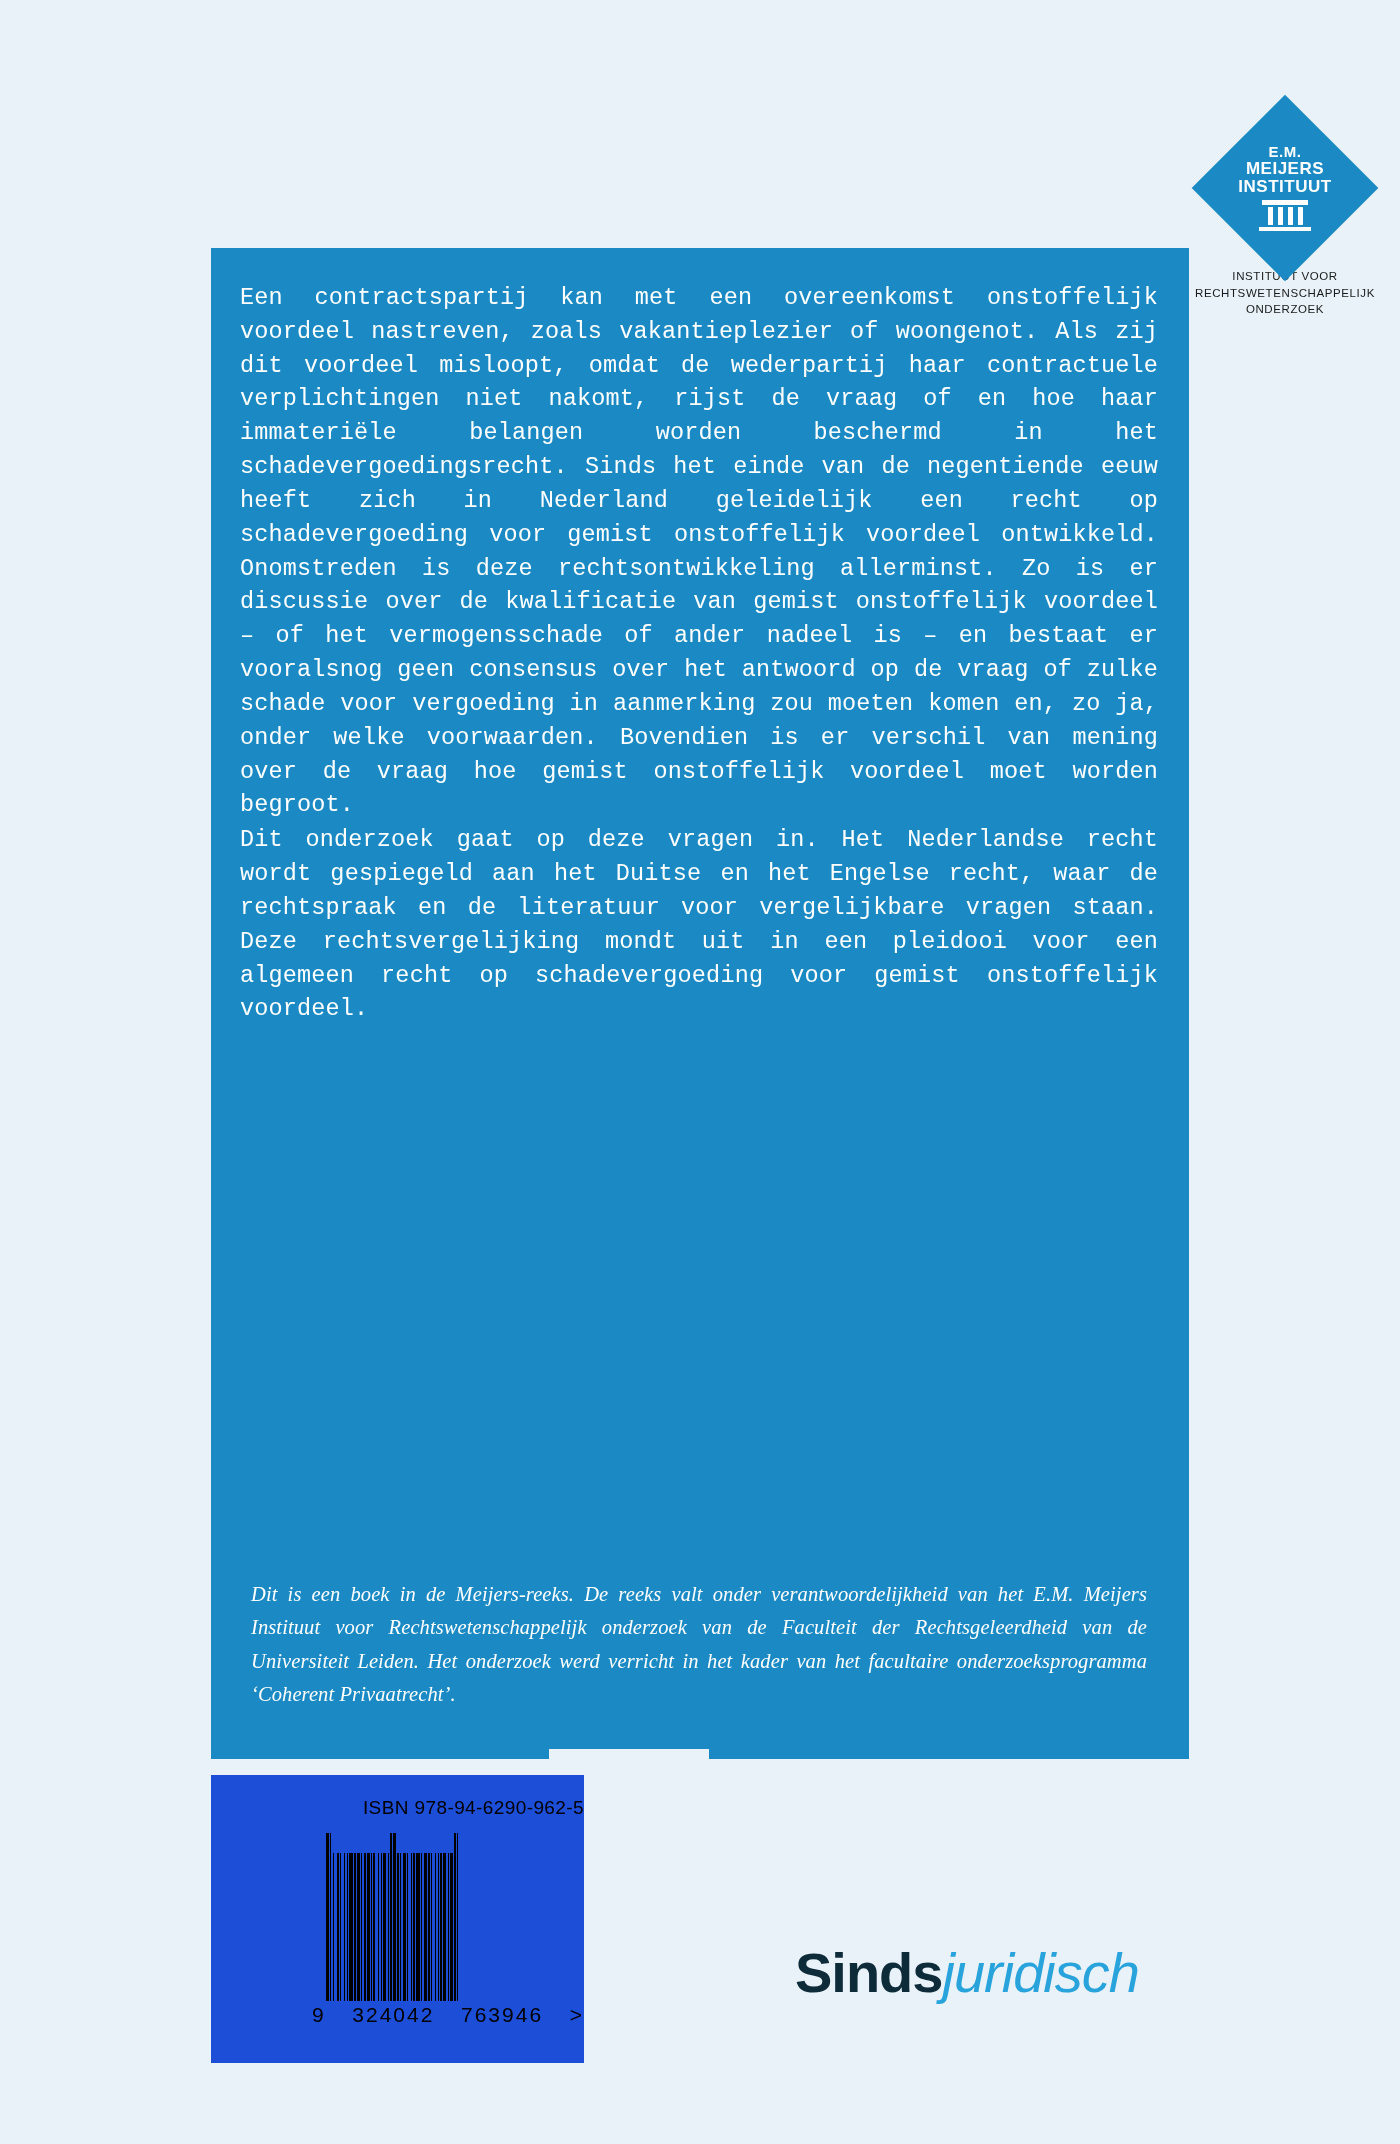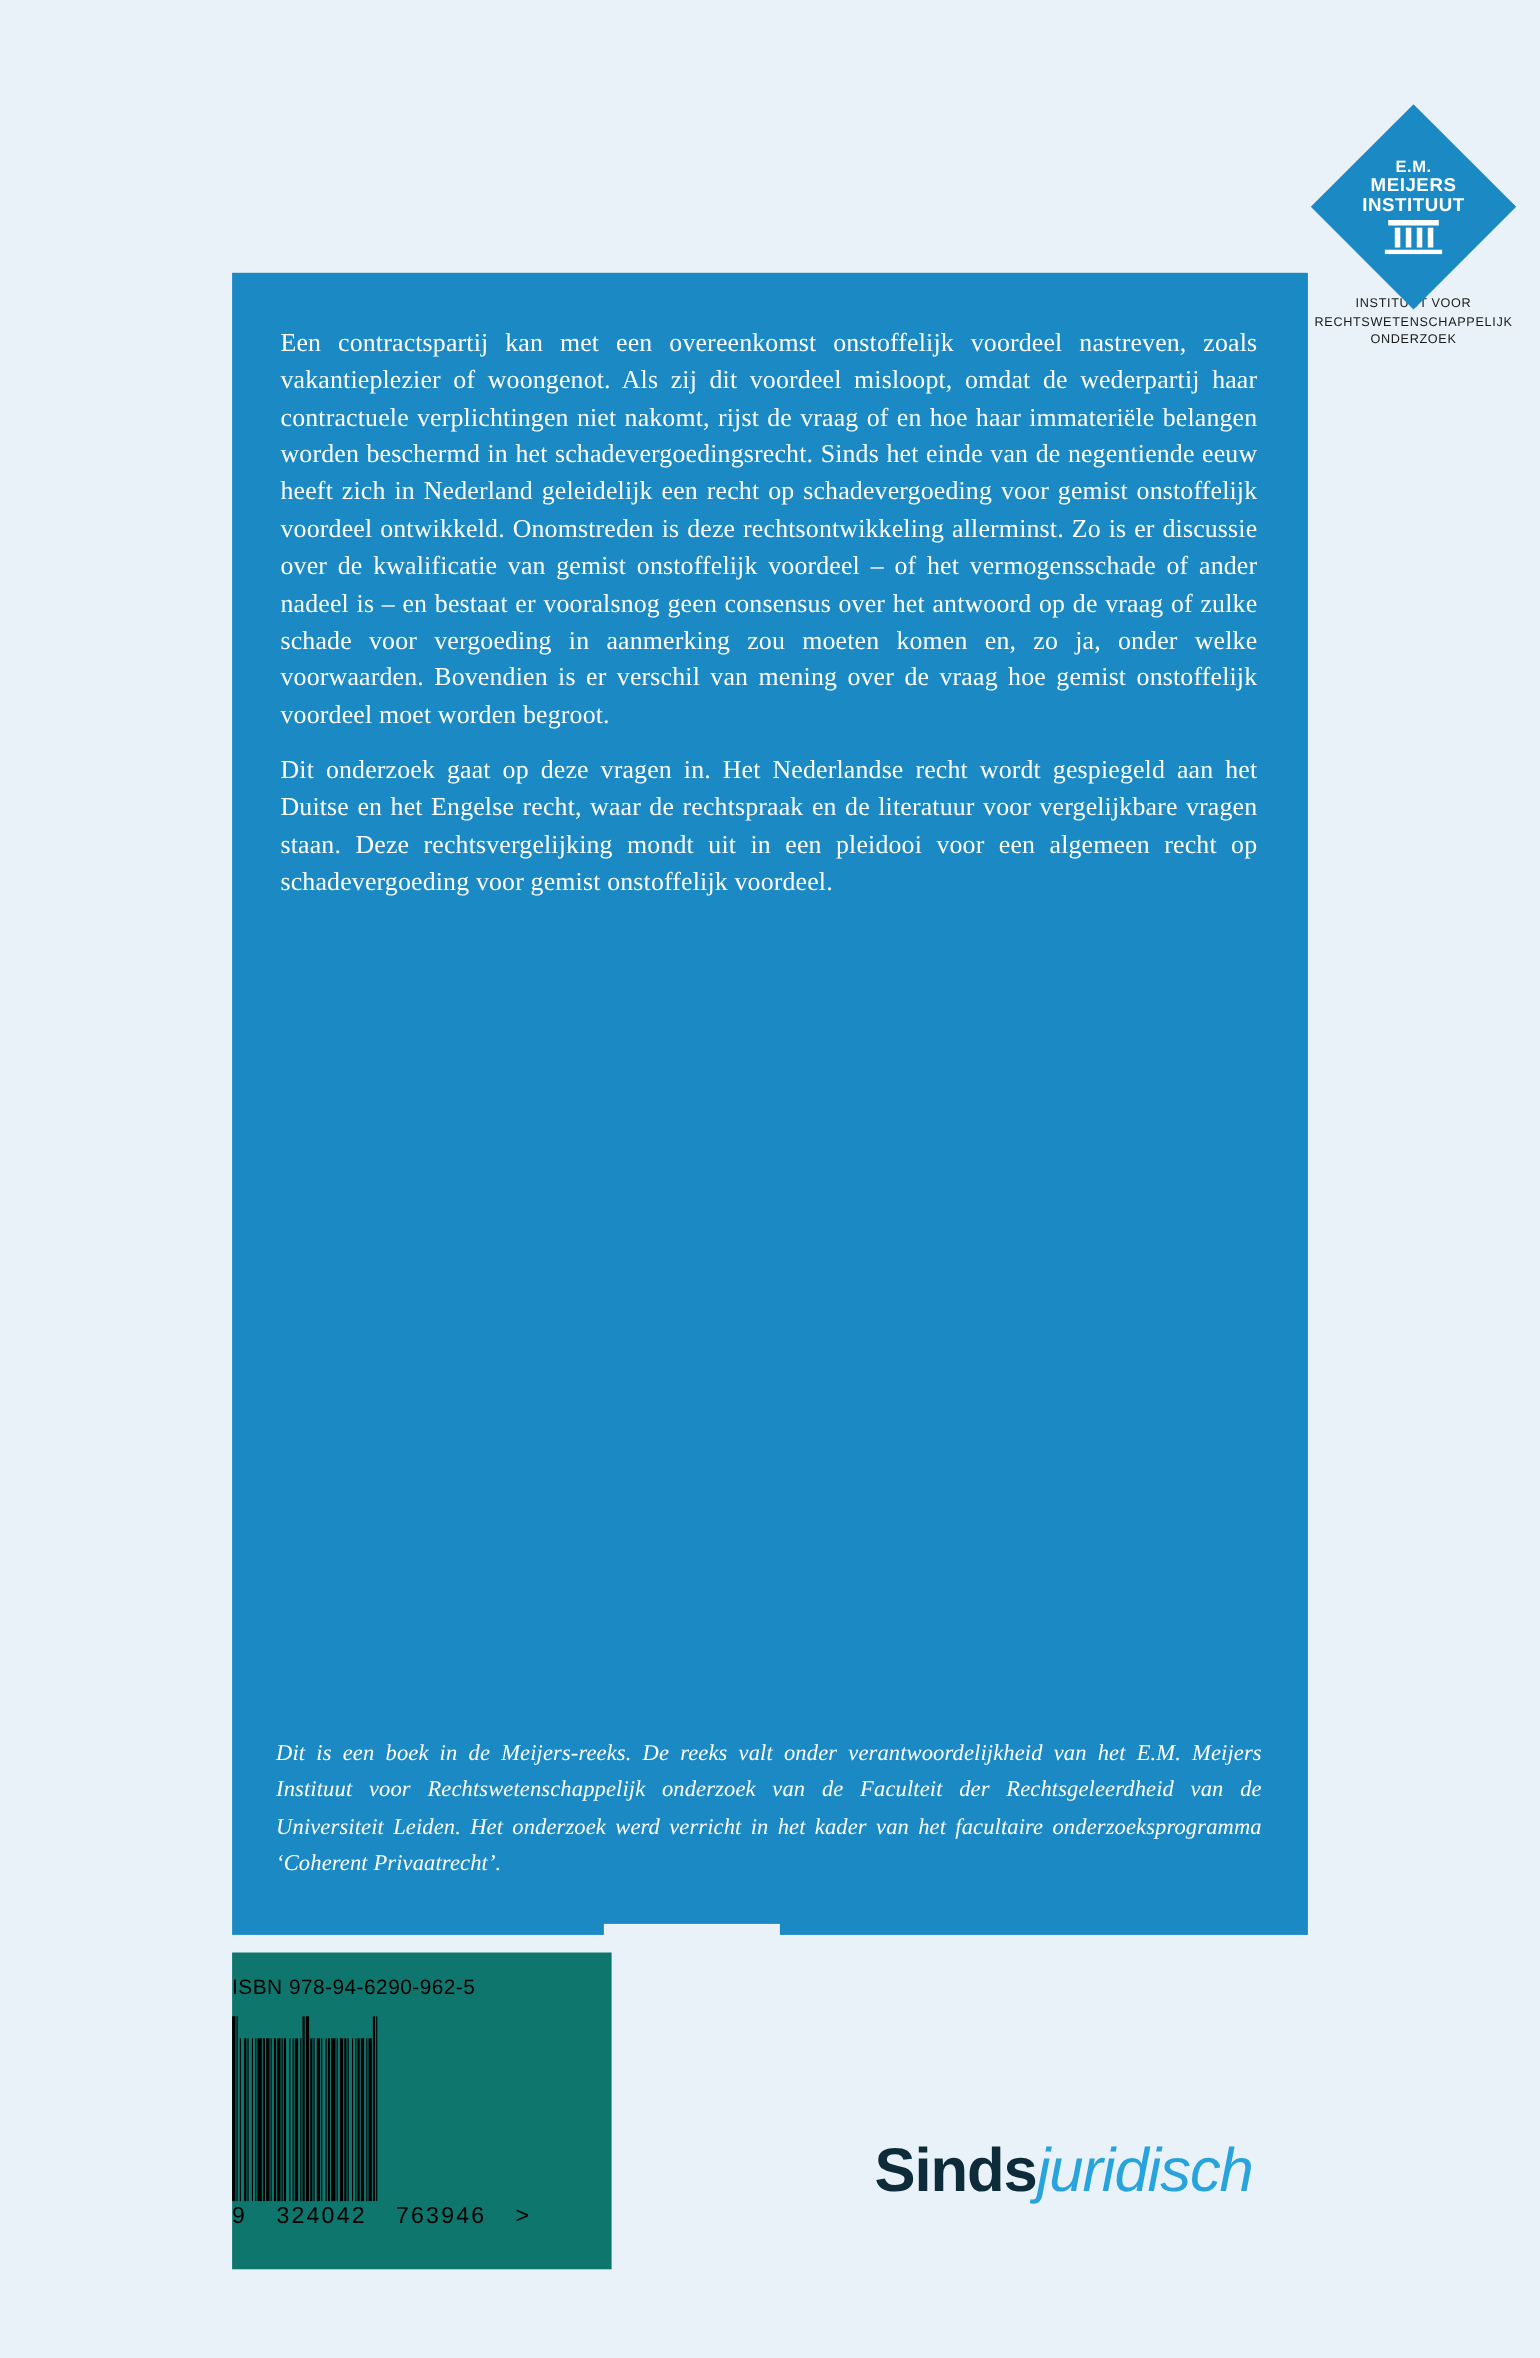--- a/index.html
+++ b/index.html
@@ -96,21 +96,21 @@
   .blurb {
     position: absolute;
     left: 28px;
     top: 32px;
     width: 920px;
     font-size: 23.5px;
     line-height: 1.44;
     text-align: justify;
     letter-spacing: 0.15px;
   }
-  .blurb p { margin: 16px; }
+  .blurb p { margin: 1px; font-family: Liberation Mono, monospace; }
 
   .series-note {
     position: absolute;
     left: 28px;
     bottom: 36px;
     width: 920px;
     font-style: italic;
     font-size: 20.5px;
     line-height: 1.62;
     text-align: justify;
@@ -127,24 +127,25 @@
     background: #e8f2f8;
   }
 
   
   .isbn-box {
     position: absolute;
     left: 211px;
     top: 1775px;
     width: 345px;
     height: 288px;
-    background: #0f766e;
+    background: #1d4ed8;
     display: flex;
     flex-direction: column;
-    align-items: flex-start;
+    align-items: flex-end;
+    padding-left: 28px;
   }
   .isbn-text {
     margin-top: 22px;
     font-family: "Liberation Sans", sans-serif;
     font-size: 19px;
     letter-spacing: 0.4px;
     color: #000;
   }
   .barcode {
     margin-top: 14px;

